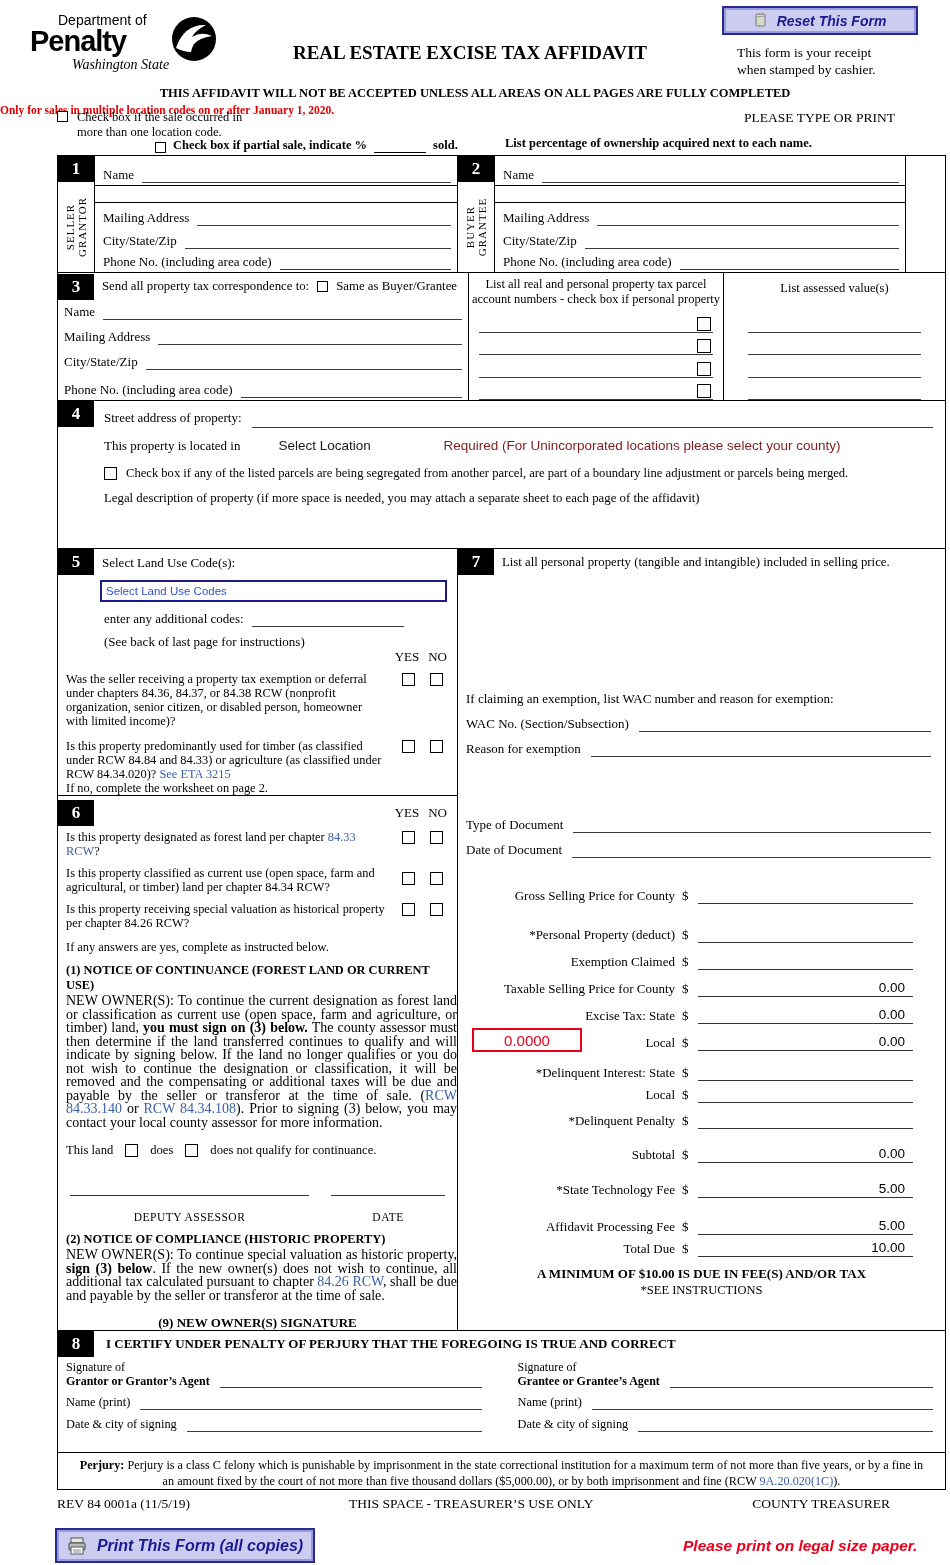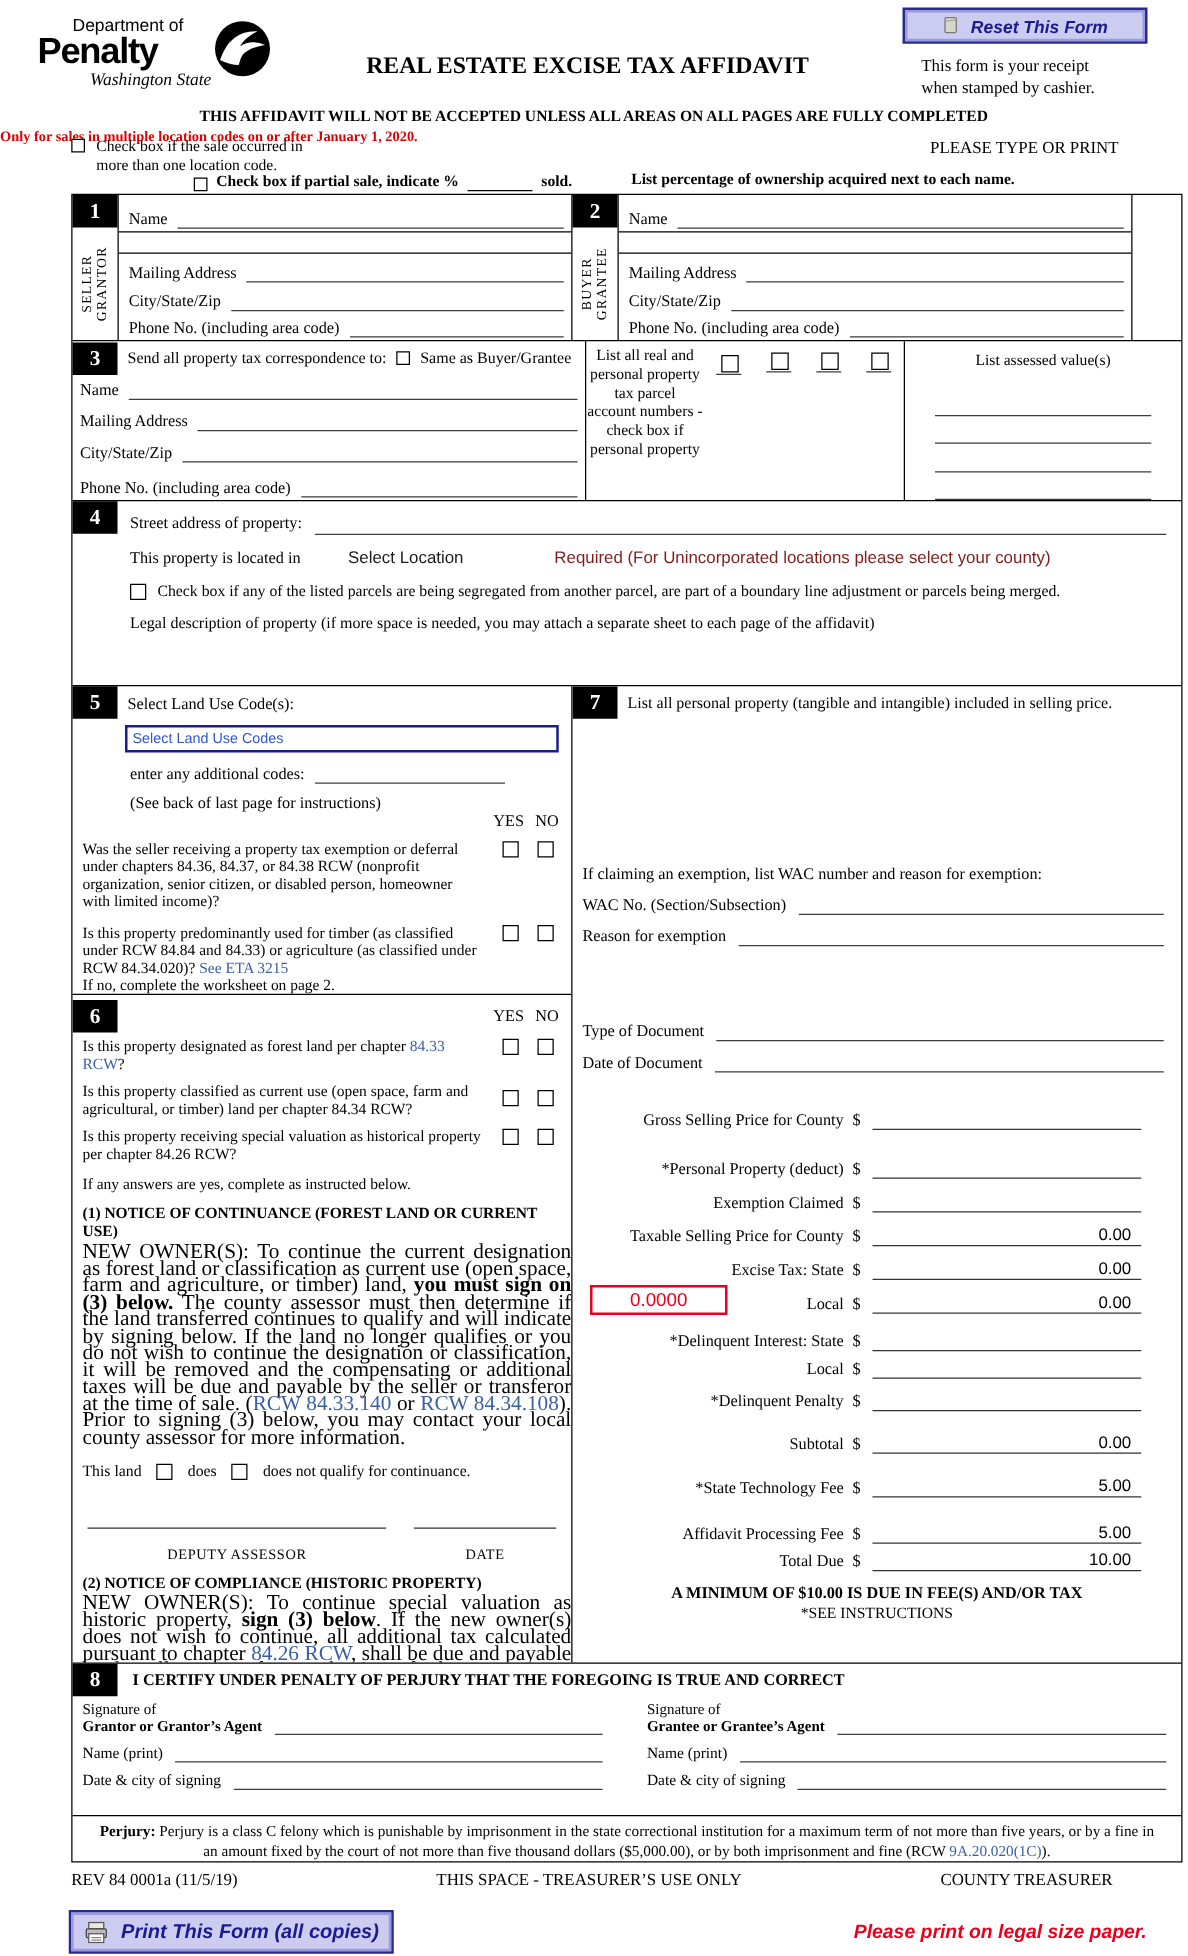--- a/index.html
+++ b/index.html
@@ -52,21 +52,21 @@
   .frow .lab{white-space:nowrap;padding-right:8px}
   .name-row{height:30px;border-bottom:1.2px solid #000}
   .extra-row{height:17px;border-bottom:1.2px solid #000}
   .mail-row{height:25px}.city-row{height:23px}.phone-row{flex:1}
   
   .rowB{display:flex;height:128px;border-bottom:1.6px solid #000}
   .b-left{width:410px;display:flex;flex-direction:column}
   .b-hdr{display:flex;align-items:center;gap:8px;height:27px;font-size:12.8px}
   .b-left .frow{padding-left:6px}
   .bname{height:22px}.bmail{height:25px}.bcity{height:25px}.bphone{flex:1}
-  .b-mid{width:255px;border-left:1.6px solid #000;display:flex;flex-direction:row}
+  .b-mid{width:255px;border-left:1.6px solid #000;display:flex;flex-direction:column}
   .colhdr{text-align:center;font-size:12.5px;line-height:15px;padding-top:4px;height:40px}
   .acct-row{display:flex;align-items:flex-end;height:21px;padding:0 10px;position:relative}
   .acct-row .cb{position:absolute;right:12px;bottom:2px;width:14px;height:14px}
   .b-right{flex:1;border-left:1.6px solid #000;display:flex;flex-direction:column}
   .b-right .acct-row{padding:0 24px}
   
   .rowC{height:148px;border-bottom:1.6px solid #000}
   .c1{display:flex;align-items:flex-end;gap:10px;height:27px;padding-right:12px}
   .c1 .badge{align-self:flex-start}
   .c2{margin:10px 0 0 46px;display:flex;align-items:baseline;font-size:13px}
@@ -84,21 +84,21 @@
   .s5hdr .lab{padding-top:6px}
   .s5drop{margin:5px 0 0 42px;width:347px;height:22px;border:2px solid #1b1b8f;color:#3355cc;
           font-family:"Liberation Sans",sans-serif;font-size:11.5px;display:flex;align-items:center;padding-left:4px;cursor:pointer}
   .s5add{margin:9px 12px 0 46px;display:flex;align-items:flex-end;width:300px}
   .s5add .lab{padding-right:8px}
   .s5back{margin:7px 0 0 46px}
   .yesno{position:absolute;right:10px;display:flex;gap:9px;font-size:13px}
   .q{position:relative;margin:0 8px 0 8px;font-size:12.4px;line-height:14px;padding-right:64px}
   .cbpair{position:absolute;right:6px;top:1px;display:flex;gap:15px}
   .ntitle{font-weight:bold;font-size:12.4px;margin:9px 8px 0 8px}
-  .npara{font-size:17px;line-height:13.5px;margin:1px 0 0 8px;text-align:justify}
+  .npara{font-size:14px;line-height:13.5px;margin:1px 0 0 8px;text-align:justify}
   .thisland{margin:14px 8px 0 8px;display:flex;align-items:center;gap:12px;font-size:12.6px}
   .sigrow{display:flex;margin:24px 12px 0 12px;gap:22px;align-items:flex-end}
   .sigcol1{flex:2.1;text-align:center}.sigcol2{flex:1;text-align:center}
   .sigline{border-bottom:1px solid #333;height:14px}
   .siglab{font-size:11.5px;letter-spacing:.5px;margin-top:15px}
   .s6sig-title{text-align:center;font-weight:bold;font-size:13px;margin-top:13px}
   .ownerlines{display:flex;gap:34px;margin:21px 14px 0 14px}
   
   .s7hdr{display:flex;gap:8px}
   .s7hdr .lab{padding-top:6px;font-size:12.8px}

